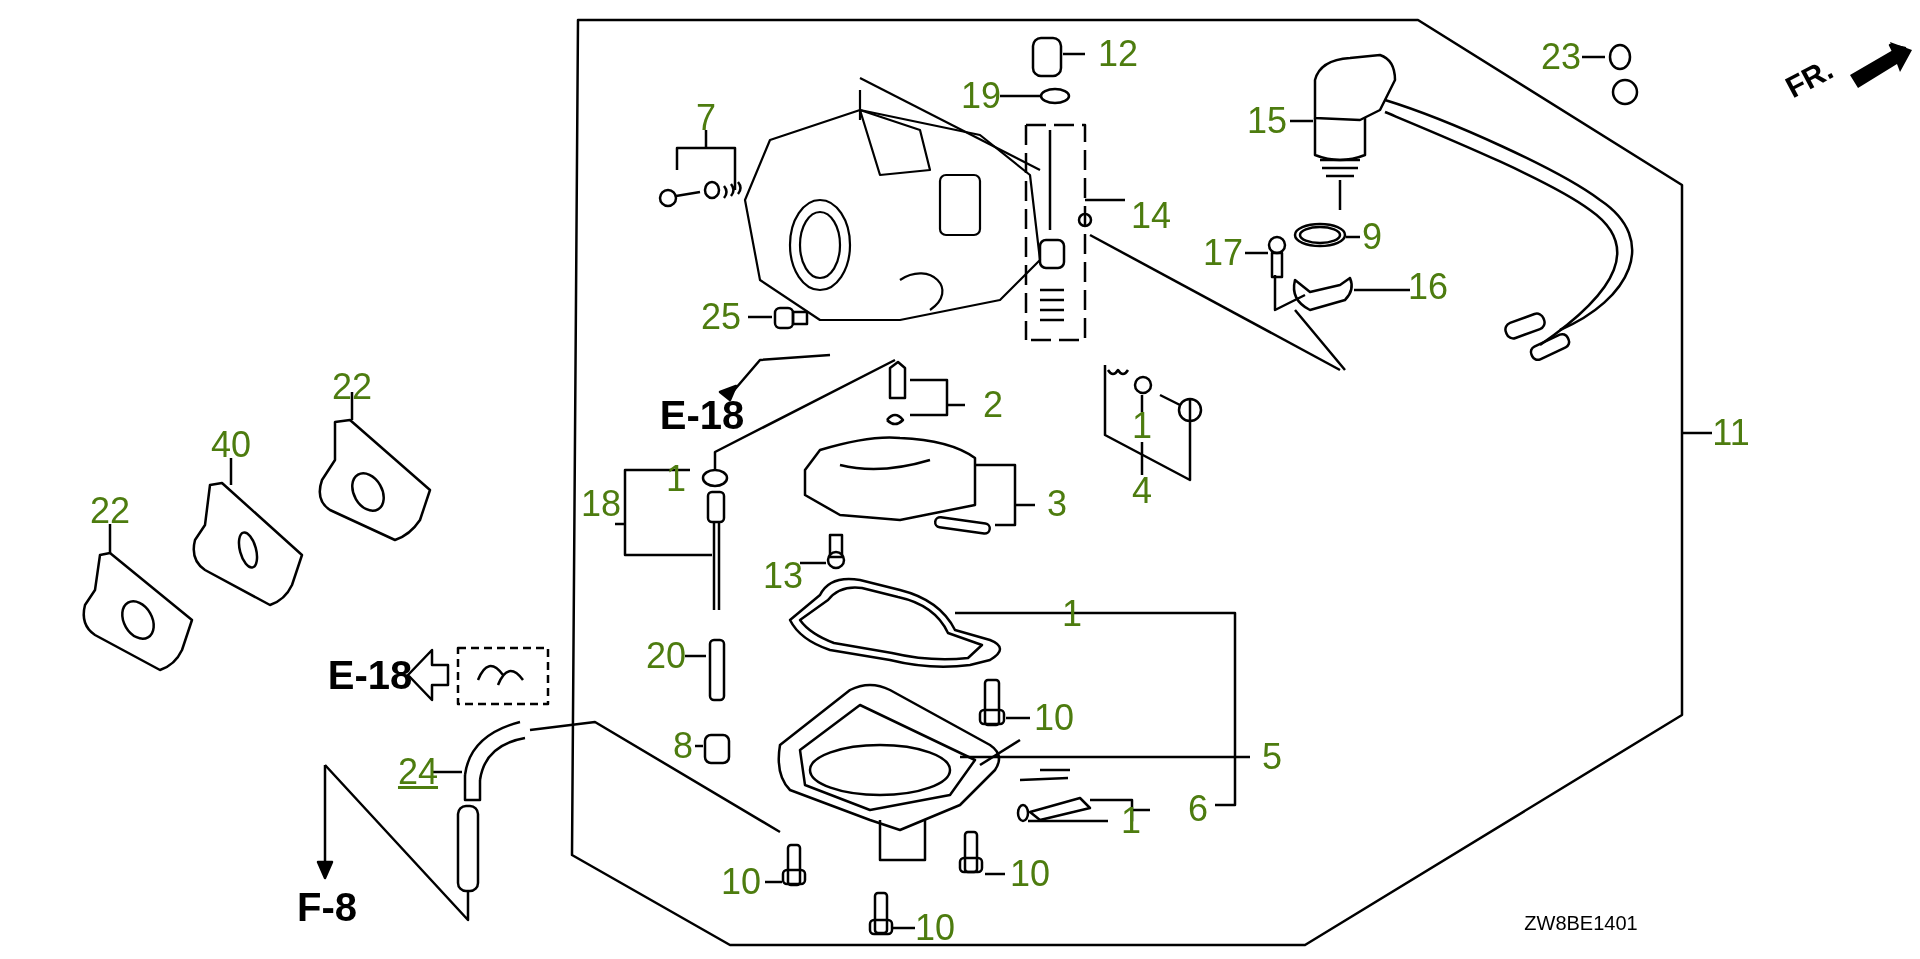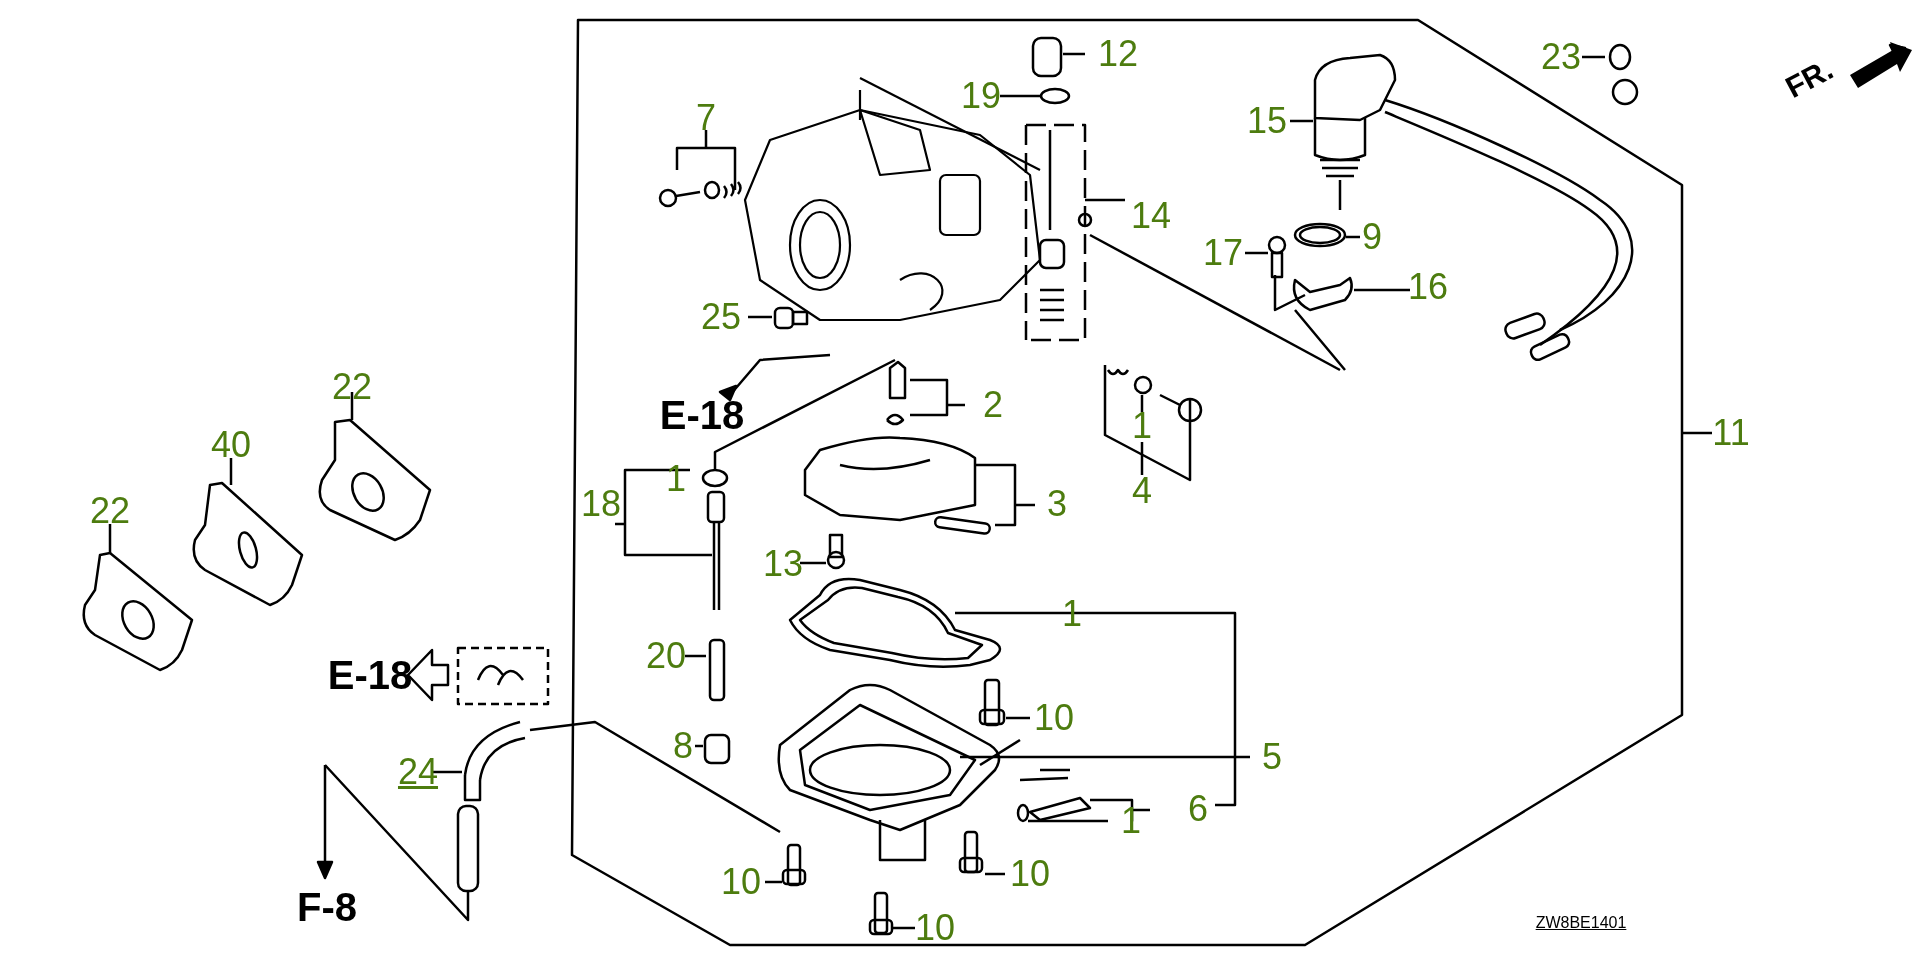--- a/index.html
+++ b/index.html
@@ -3,21 +3,21 @@
 <meta charset="utf-8">
 <style>
   html, body { margin:0; padding:0; background:#ffffff; }
   body { width:1920px; height:959px; position:relative; overflow:hidden;
          font-family:"Liberation Sans", sans-serif; color:#000; }
   #stage { position:absolute; left:0; top:0; width:1920px; height:959px; }
   .lbl { position:absolute; font-size:36px; line-height:1; color:#4d7c0f;
          transform:translate(-50%,-50%); white-space:nowrap; }
   .ref { position:absolute; font-size:40px; font-weight:bold; line-height:1;
          transform:translate(-50%,-50%); white-space:nowrap; }
-  .code { position:absolute; font-size:16px; transform:translate(-50%,-50%);text-decoration:underline; }
+  .code { position:absolute; font-size:20px; transform:translate(-50%,-50%); }
   .fr { position:absolute; left:1780px; top:75px; font-size:30px; font-weight:bold;
         transform:rotate(-28deg); transform-origin:left top; }
   svg { position:absolute; left:0; top:0; }
 </style>
 </head>
 <body>
 
 <div id="stage">
 <svg width="1920" height="959" viewBox="0 0 1920 959">
   <g fill="none" stroke="#000" stroke-width="2.5" stroke-linejoin="round">
@@ -244,21 +244,21 @@
 <span class="lbl" style="left:993px;top:405px;">2</span>
 <span class="lbl" style="left:1142px;top:426px;">1</span>
 <span class="lbl" style="left:1142px;top:491px;">4</span>
 <span class="lbl" style="left:1731px;top:433px;">11</span>
 <span class="lbl" style="left:352px;top:387px;">22</span>
 <span class="lbl" style="left:231px;top:445px;">40</span>
 <span class="lbl" style="left:110px;top:511px;">22</span>
 <span class="lbl" style="left:601px;top:504px;">18</span>
 <span class="lbl" style="left:676px;top:479px;">1</span>
 <span class="lbl" style="left:1057px;top:504px;">3</span>
-<span class="lbl" style="left:783px;top:564px;">13</span>
+<span class="lbl" style="left:783px;top:576px;">13</span>
 <span class="lbl" style="left:1072px;top:614px;">1</span>
 <span class="lbl" style="left:666px;top:656px;">20</span>
 <span class="lbl" style="left:1054px;top:718px;">10</span>
 <span class="lbl" style="left:1272px;top:757px;">5</span>
 <span class="lbl" style="left:683px;top:746px;">8</span>
 <span class="lbl" style="left:418px;top:772px;text-decoration:underline;">24</span>
 <span class="lbl" style="left:1198px;top:809px;">6</span>
 <span class="lbl" style="left:1131px;top:821px;">1</span>
 <span class="lbl" style="left:741px;top:882px;">10</span>
 <span class="lbl" style="left:1030px;top:874px;">10</span>

